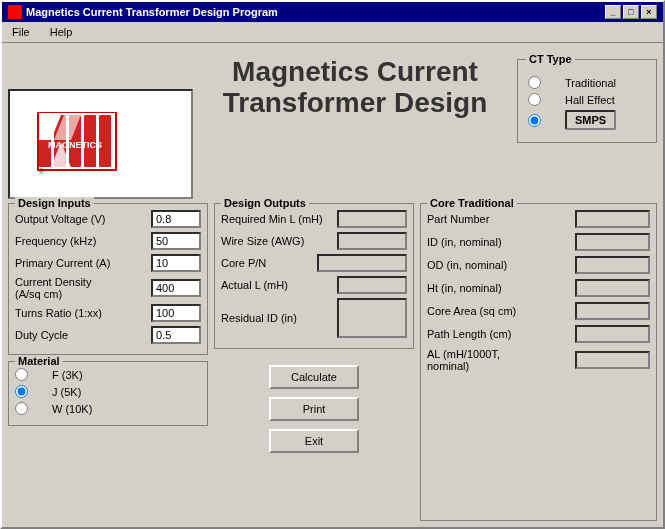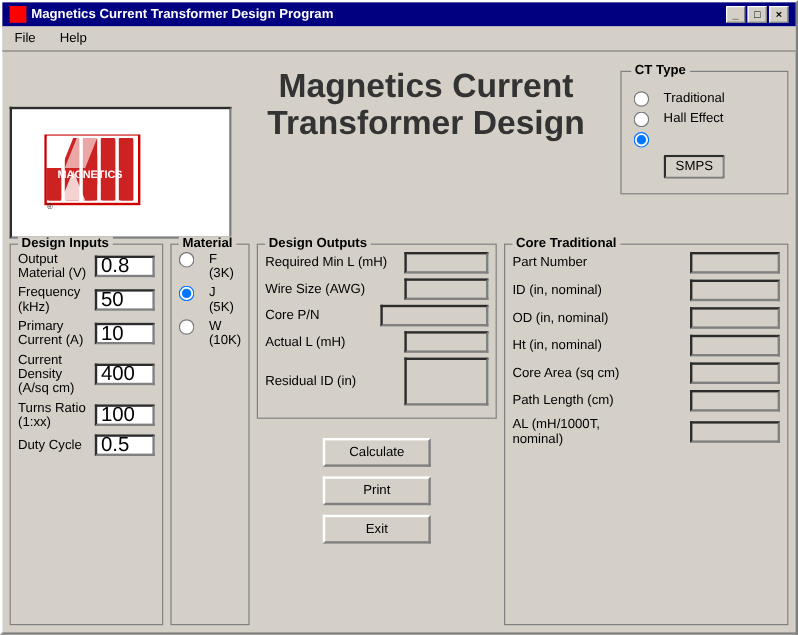--- a/index.html
+++ b/index.html
@@ -68,21 +68,21 @@
       gap: 8px;
       border-bottom: 1px solid #808080;
     }
     .menu-item {
       padding: 2px 6px;
       cursor: pointer;
       font-size: 11px;
     }
     .left-panel {
       display: flex;
-      flex-direction: row;
+      flex-direction: column;
       gap: 6px;
       width: 200px;
     }
     .center-panel {
       display: flex;
       flex-direction: column;
       gap: 6px;
       width: 200px;
     }
     .right-panel {
@@ -131,21 +131,21 @@
     }
     .form-label {
       font-size: 11px;
       flex: 1;
     }
     .form-input {
       width: 50px;
       height: 18px;
       border: 2px inset #808080;
       background: white;
-      font-size: 17px;
+      font-size: 11px;
       padding: 1px 3px;
       text-align: left;
     }
     .output-input {
       width: 70px;
       height: 18px;
       border: 2px inset #808080;
       background: #d4d0c8;
       font-size: 11px;
       padding: 1px 3px;
@@ -158,22 +158,22 @@
       font-size: 28px;
       font-weight: bold;
       color: #333;
       line-height: 1.1;
     }
     .radio-group {
       margin-top: 8px;
     }
     .radio-row {
       display: flex;
-      align-items: flex-start;
-      gap: 12px;
+      align-items: center;
+      gap: 24px;
       margin-bottom: 4px;
     }
     .radio-input {
       cursor: pointer;
     }
     .radio-label {
       font-size: 11px;
       cursor: pointer;
     }
     .ct-type-box {
@@ -220,25 +220,24 @@
       padding: 4px 6px 6px 6px;
       gap: 6px;
       flex: 1;
     }
     .smps-radio {
       background: #d4d0c8;
       border: 2px inset #808080;
       border-radius: 2px;
       padding: 2px 8px;
       font-size: 11px;
-      font-weight: normal;
+      font-weight: bold;
       display: inline-flex;
       align-items: center;
       gap: 4px;
-      margin-top: 19px;
     }
     .core-info-row {
       display: flex;
       align-items: center;
       margin-bottom: 5px;
     }
     .core-info-label {
       font-size: 11px;
       flex: 1;
     }
@@ -334,21 +333,21 @@
   </div>
 
   <div class="main-content">
 
     <div class="left-panel">
 
       <div class="group-box">
         <span class="group-label">Design Inputs</span>
 
         <div class="form-row">
-          <span class="form-label">Output Material (V)</span>
+          <span class="form-label">Output Voltage (V)</span>
           <input type="text" class="form-input" value="0.8" style="">
         </div>
         <div class="form-row">
           <span class="form-label">Frequency (kHz)</span>
           <input type="text" class="form-input" value="50" style="">
         </div>
         <div class="form-row">
           <span class="form-label">Primary Current (A)</span>
           <input type="text" class="form-input" value="10" style="">
         </div>

